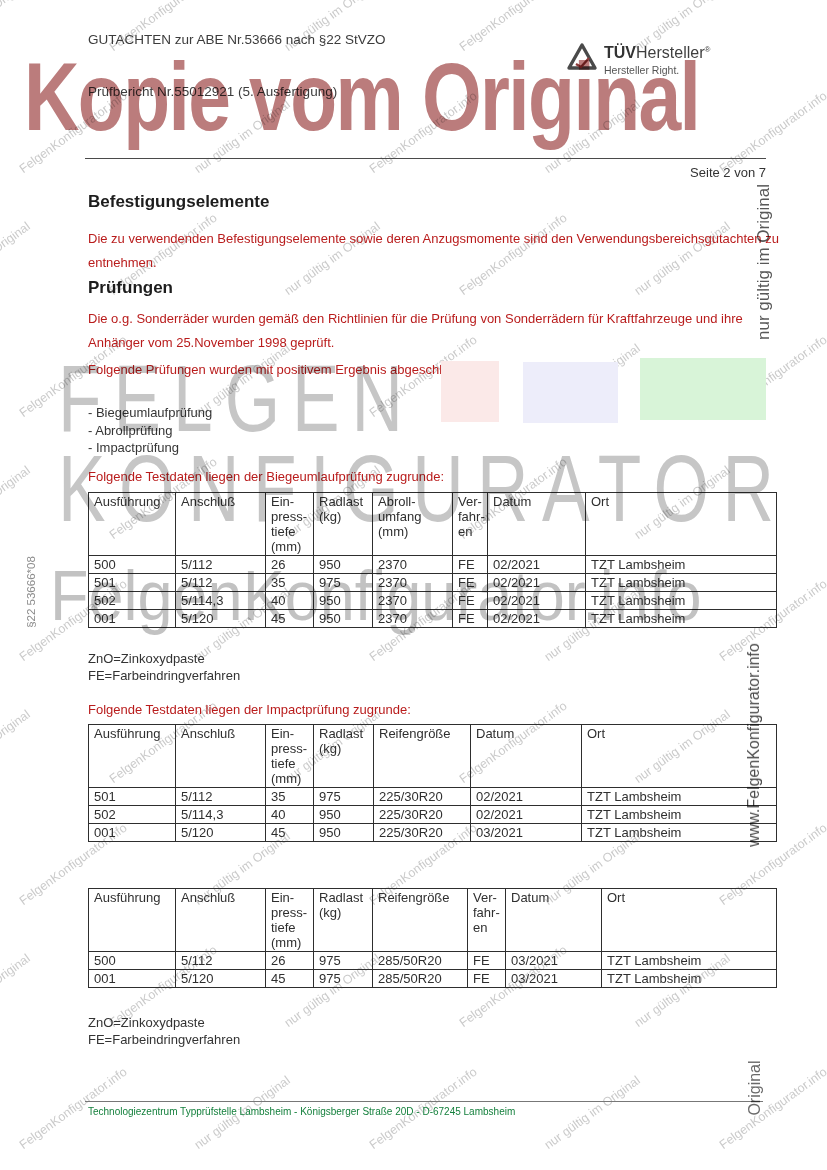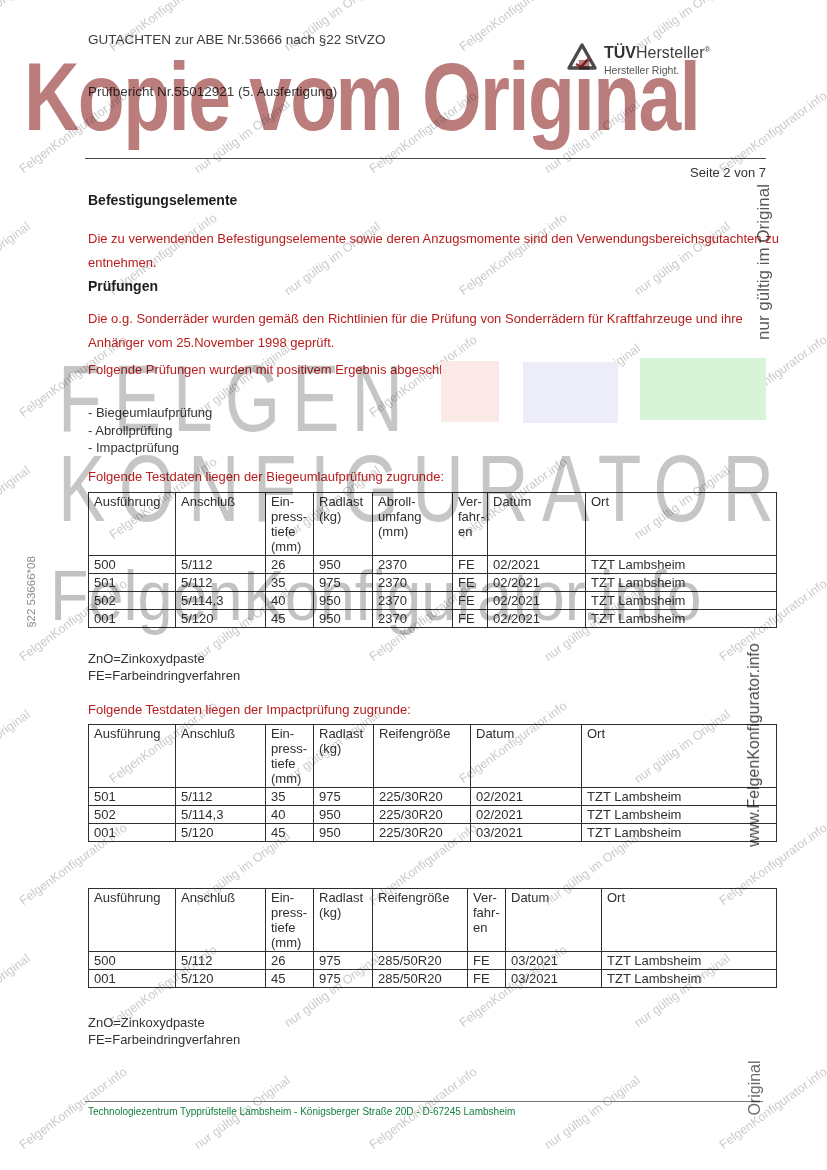--- a/index.html
+++ b/index.html
@@ -3,21 +3,21 @@
 <meta charset="utf-8">
 <style>
   html,body{margin:0;padding:0;background:#e8e8e8;}
   .page{
     position:relative;width:827px;height:1170px;background:#ffffff;
     font-family:"Liberation Sans","DejaVu Sans",sans-serif;color:#353535;
     overflow:hidden;margin:0 auto;
   }
   .abs{position:absolute;}
   .fs13{font-size:13px;line-height:17px;}
-  .heading{font-size:14px;font-weight:bold;color:#1d1d1d;}
+  .heading{font-size:17px;font-weight:bold;color:#1d1d1d;}
   .para{width:694px;font-size:13px;line-height:24px;color:#b91c1c;}
   .hr{border-top:1.5px solid #4a4a4a;height:0;}
   
   .hdr-line{font-size:13.5px;color:#3c3c3c;}
   .subject-grid{display:grid;grid-template-columns:202px auto;font-size:13px;line-height:16px;color:#3c3c3c;}
   .logo{display:flex;align-items:flex-start;gap:6px;}
   .logo-text-main{font-size:16px;color:#3f3f3f;line-height:16px;white-space:nowrap;}
   .logo-text-main b{font-weight:bold;color:#333;}
   .logo-reg{font-size:8px;vertical-align:super;}
   .logo-tagline{font-size:10.5px;color:#555;margin-top:2px;}

